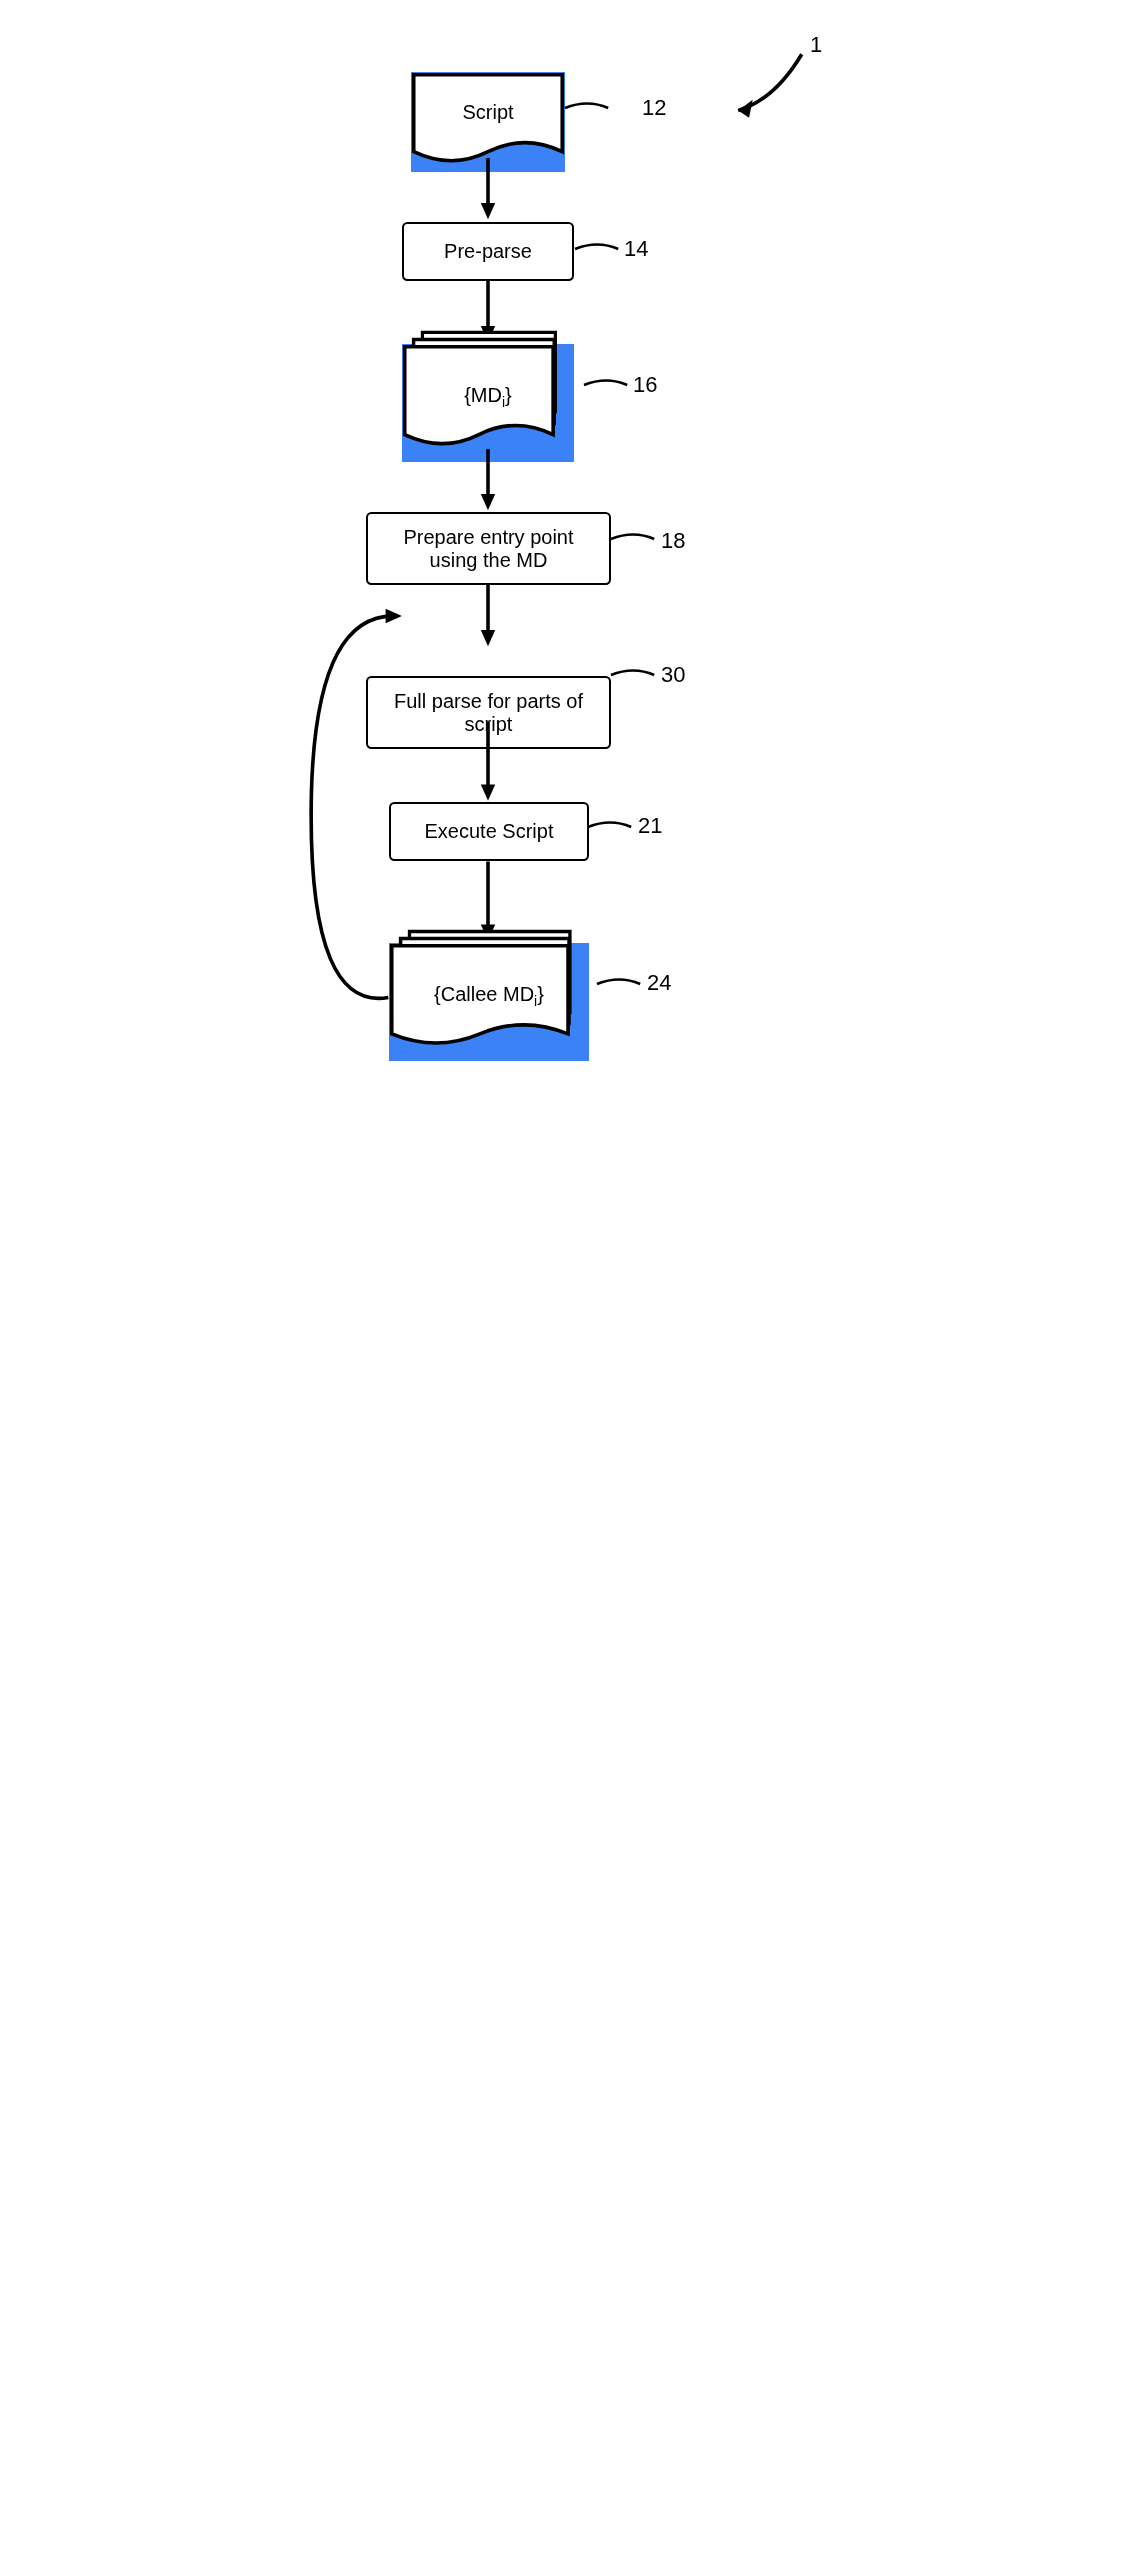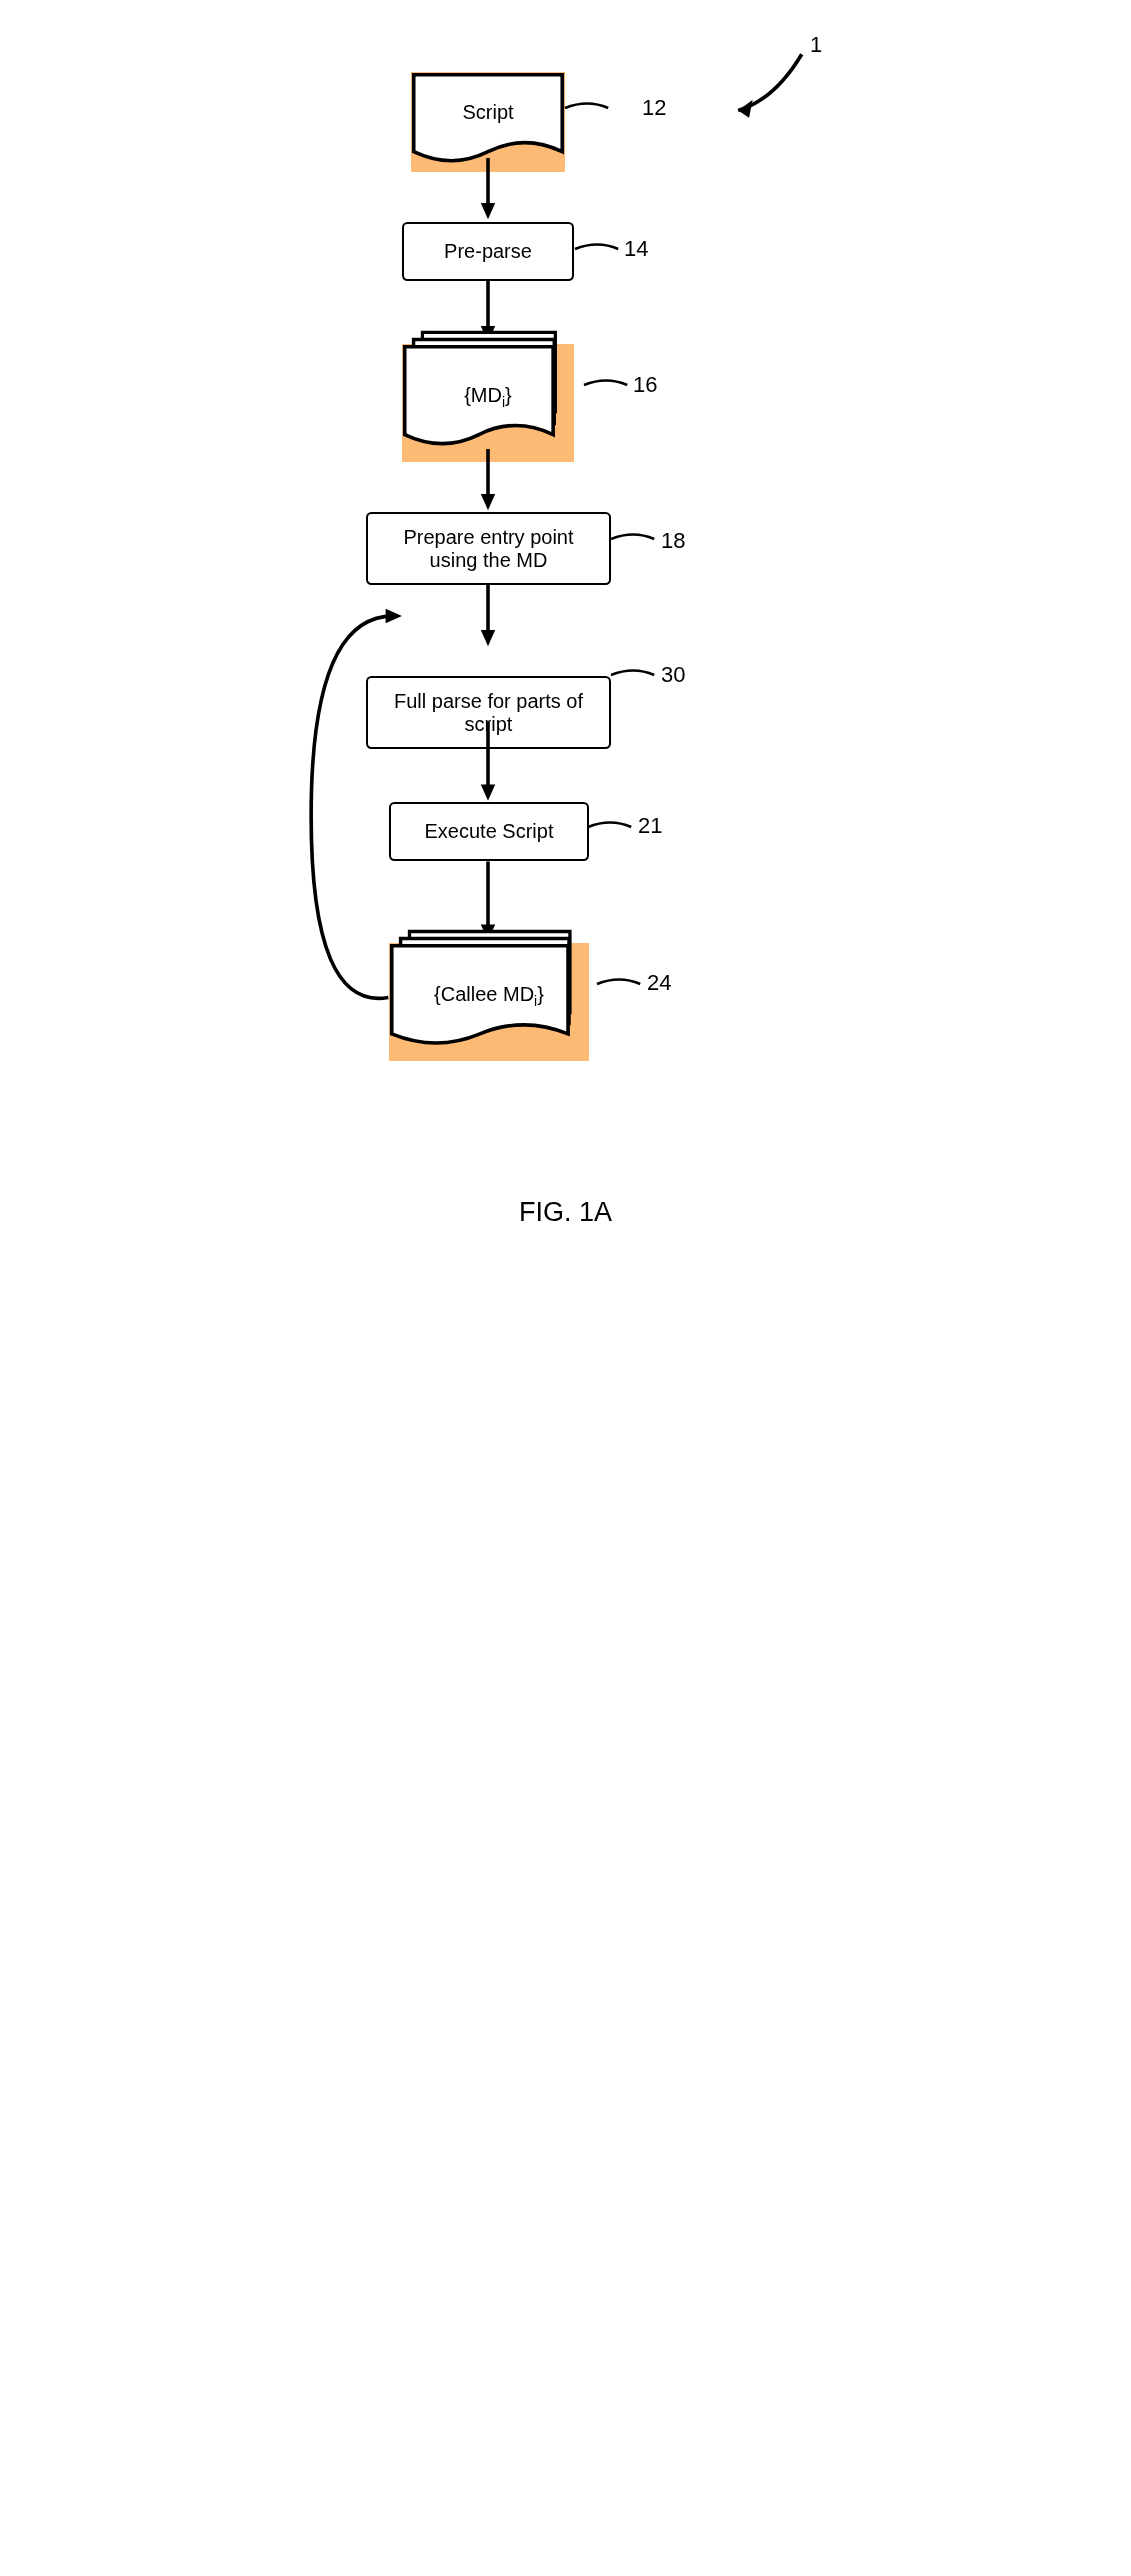--- a/index.html
+++ b/index.html
@@ -22,21 +22,21 @@
       display: flex;
       align-items: center;
       justify-content: center;
       text-align: center;
       font-size: 20px;
       padding: 5px 11px;
       border-radius: 5.4px;
     }
     .doc {
       position: absolute;
-      background: #fdba74;
+      background: #3b82f6;
     }
     .doc .docshape {
       position: absolute;
       inset: 0;
     }
     .doc .doclabel {
       position: absolute;
       left: 0; right: 0; top: 40%;
       transform: translateY(-50%);
       text-align: center;
@@ -187,16 +187,15 @@
   <svg class="arrow-svg" style="left:349px; top:939px; width:45px; height:27px;" viewBox="0 0 50 30" width="45" height="27">
     <path d="M 0 10 Q 25 0 48 10" stroke="#000" stroke-width="3" fill="none"></path>
   </svg>
   <div class="num-label" style="left:399px; top:934px;">24</div>
 
   <svg class="arrow-svg" style="left:54px; top:571px; width:100px; height:454px;" viewBox="0 0 110 500" width="100" height="454">
     <path d="M 95 430 Q 10 445 10 230 Q 10 10 100 10" stroke="#000" stroke-width="4" fill="none"></path>
     <polygon points="110,10 92,2 92,18" fill="#000"></polygon>
   </svg>
 
-  <div class="fig-caption" style="top:1161px;">FIG. 1A</div>
 
 </div>
 
 
 </body></html>

